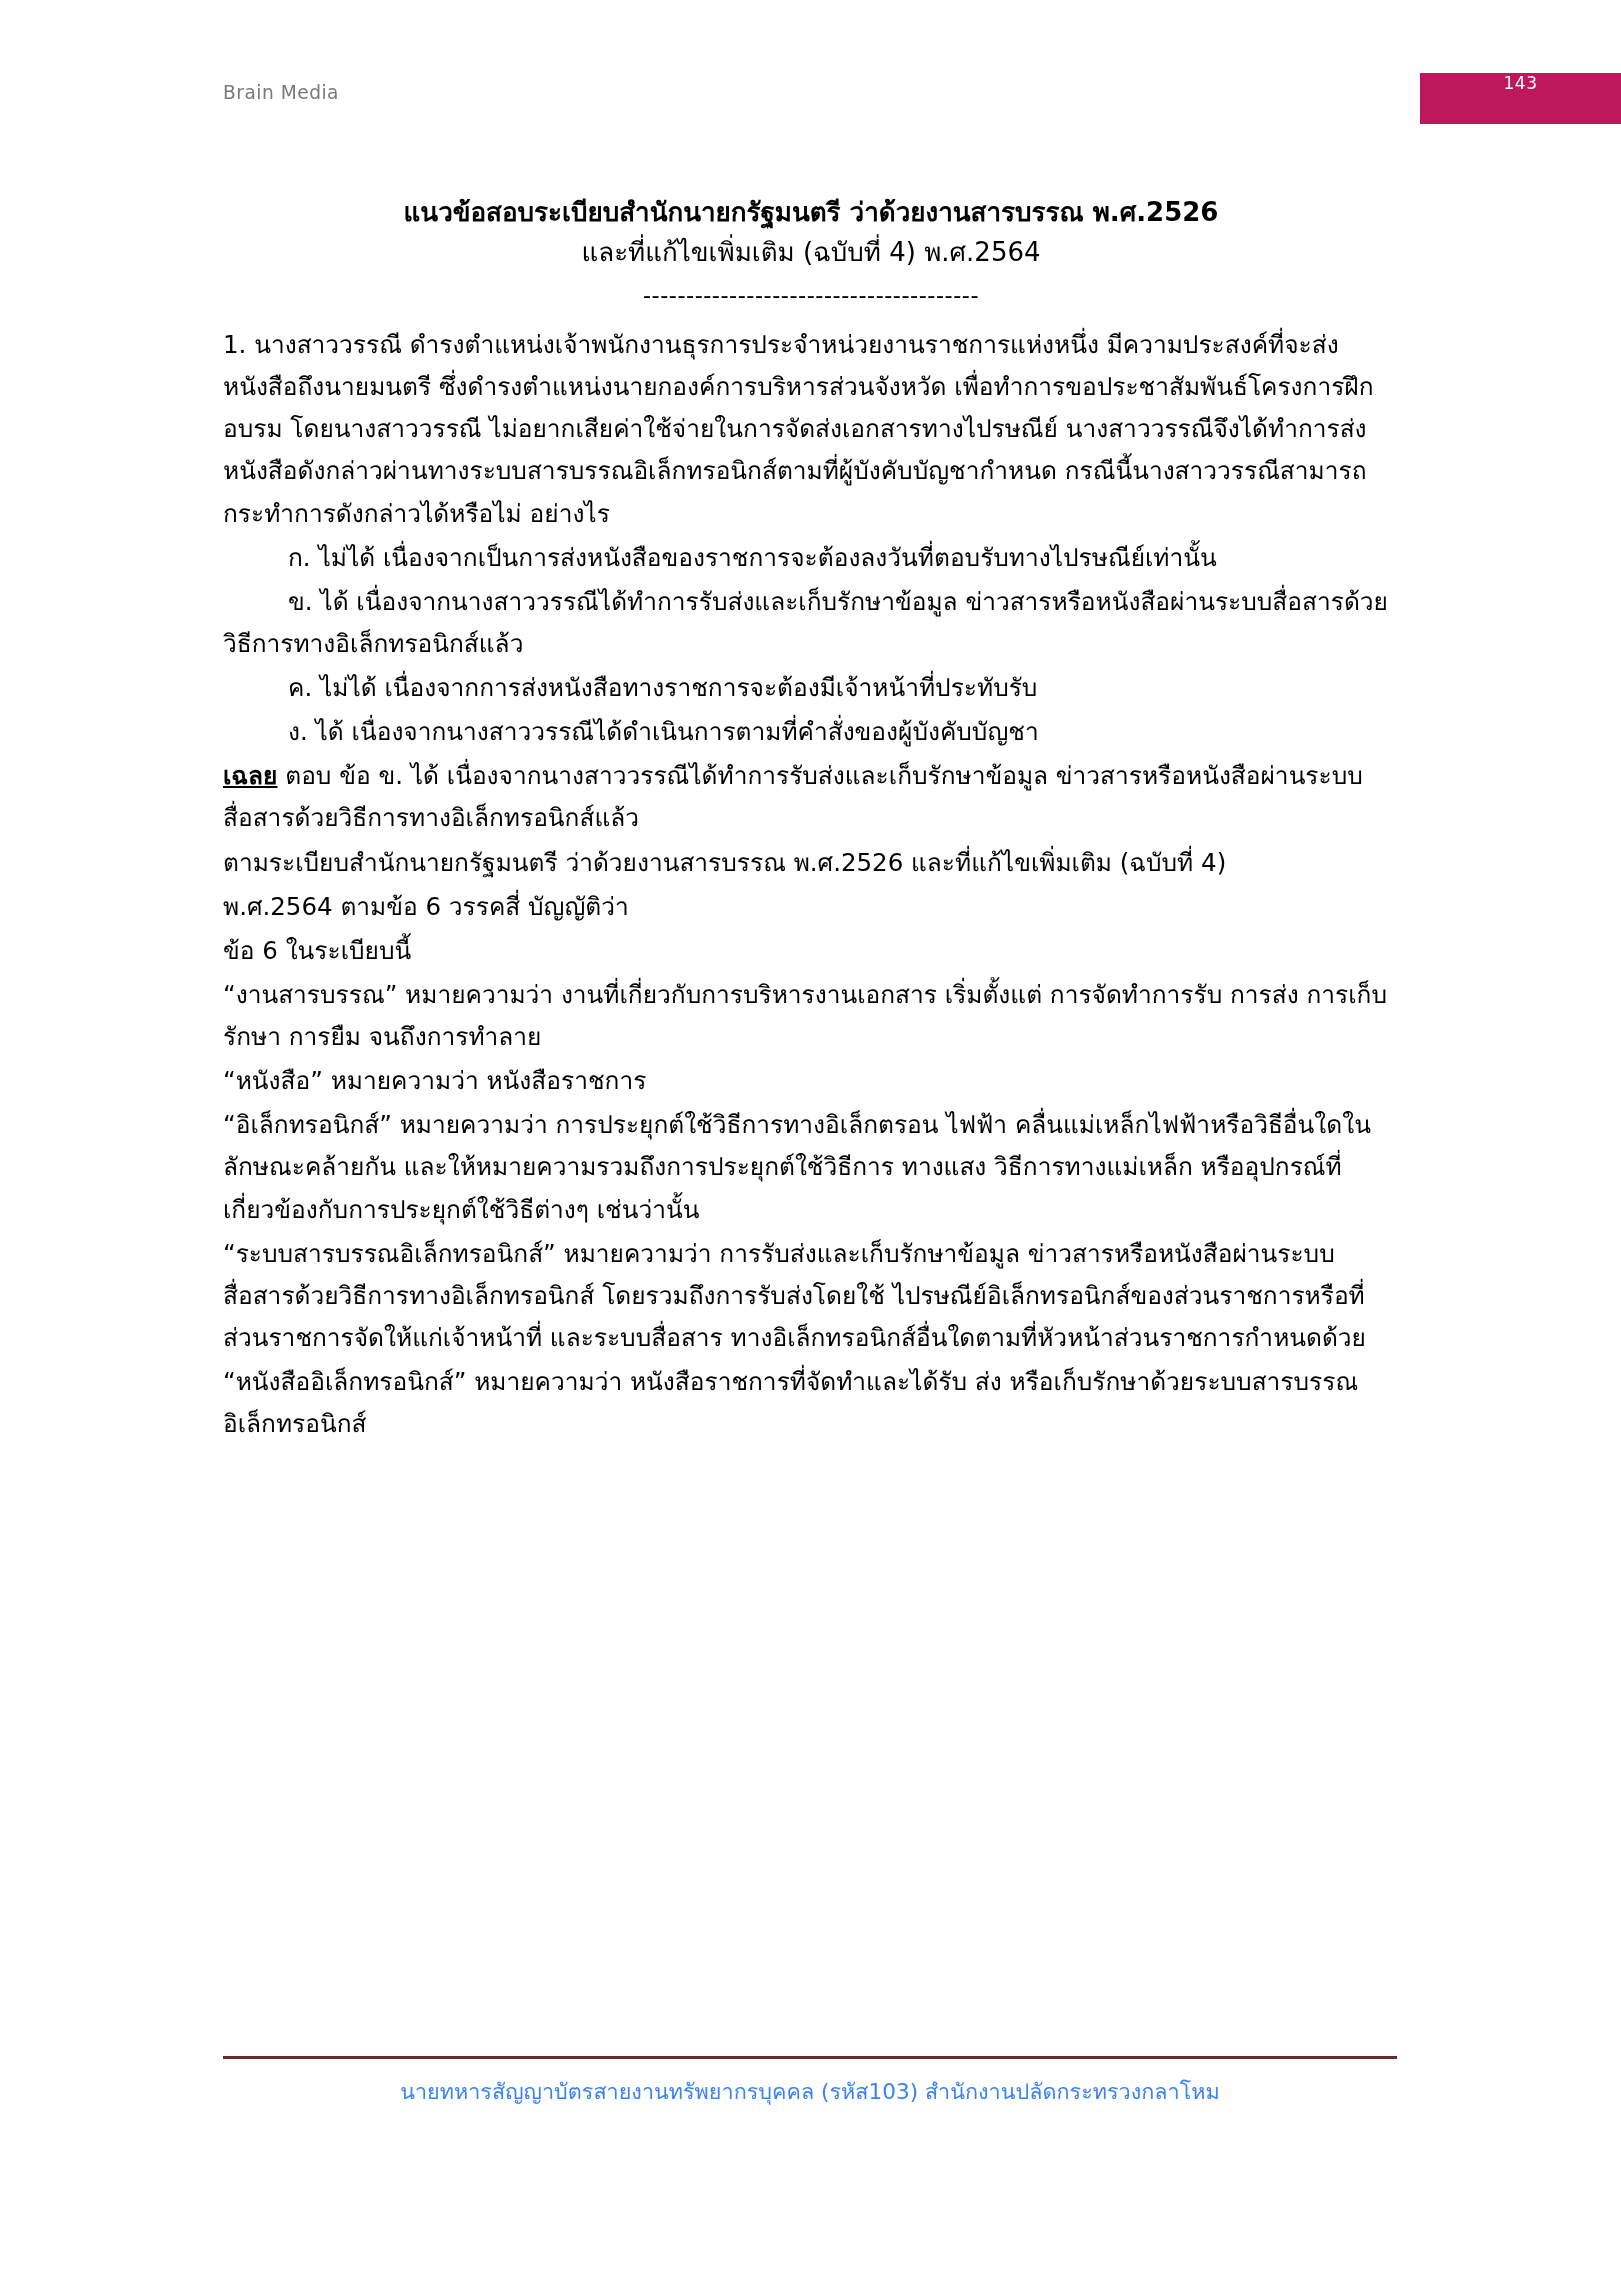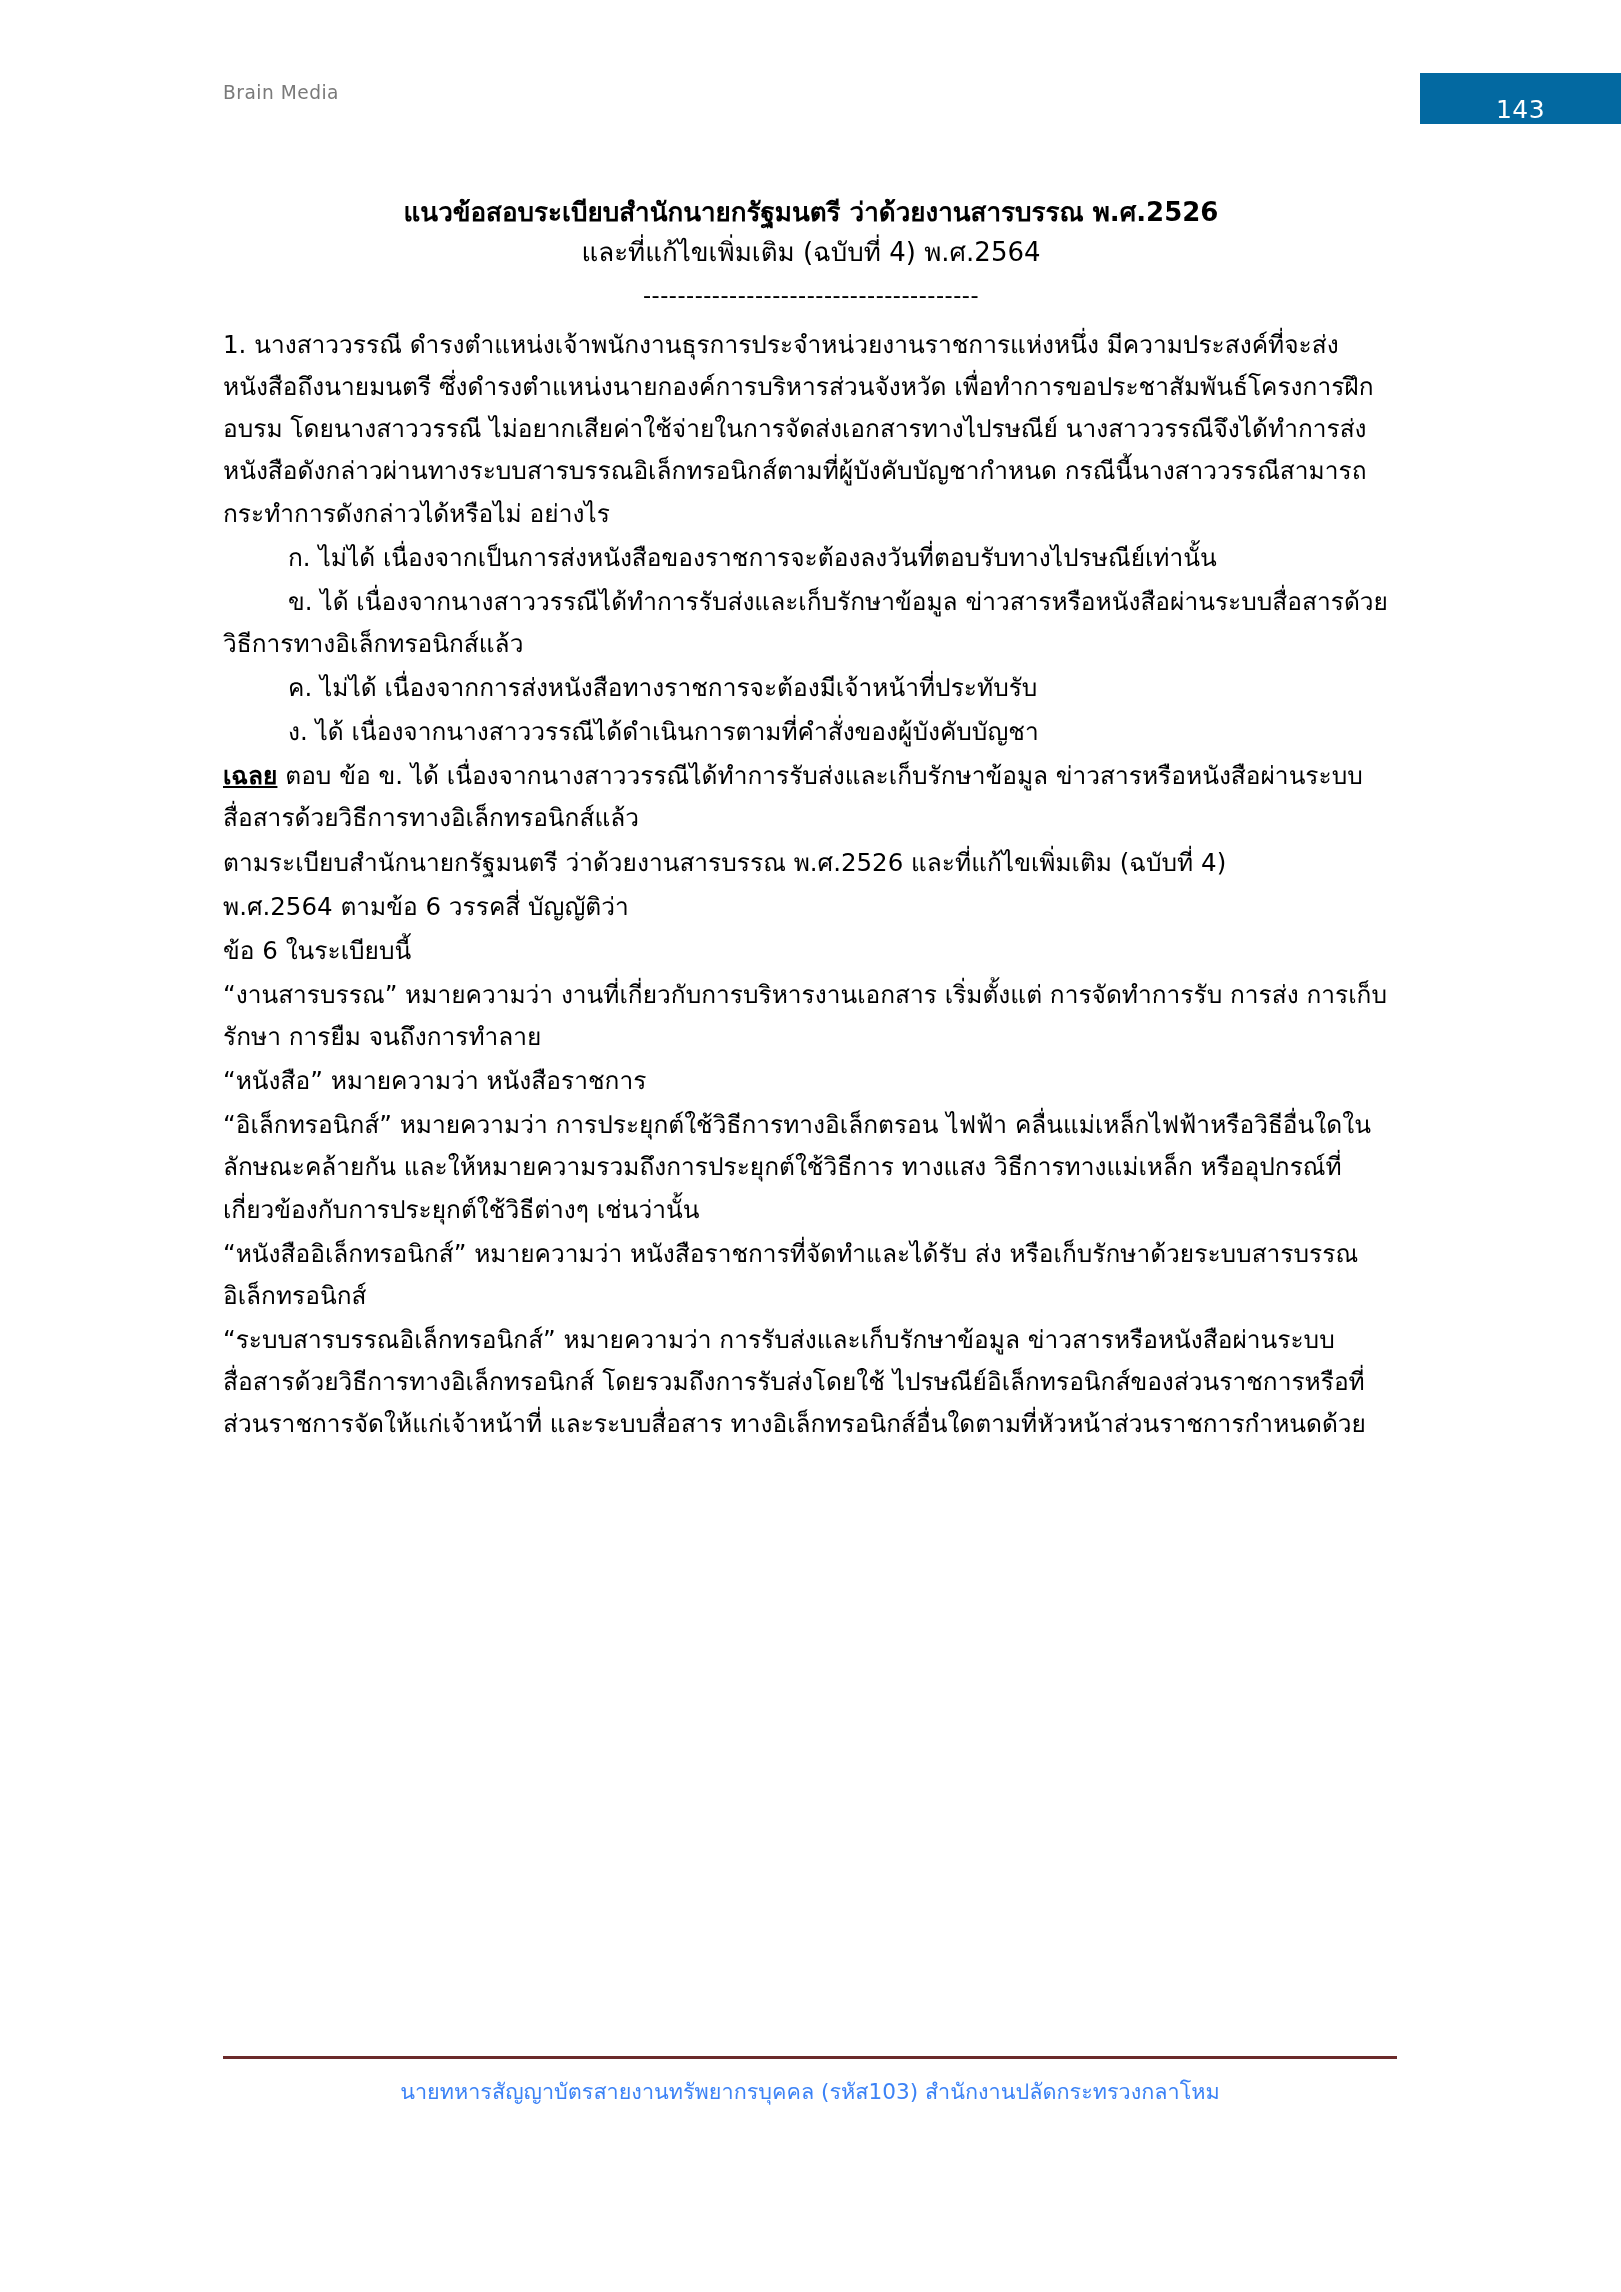--- a/index.html
+++ b/index.html
@@ -27,25 +27,25 @@
     font-size: 18.6px;
     color: #7a7a7a;
     letter-spacing: 0.5px;
   }
   .page-number-box {
     position: absolute;
     right: 0px;
     top: 73px;
     width: 201px;
     height: 51px;
-    background: #0369a1;
+    background: #be185d;
     color: #ffffff;
-    font-size: 25px;
+    font-size: 17px;
     display: flex;
-    align-items: flex-end;
+    align-items: flex-start;
     justify-content: center;
     letter-spacing: 0.5px;
   }
   
   .content {
     position: absolute;
     left: 223px;
     top: 192px;
     width: 1176px;
   }
@@ -132,22 +132,22 @@
 
     <p class="para"><span class="answer-label">เฉลย</span><span class="answer-bold"> ตอบ  ข้อ  ข. </span><span>ได้ เนื่องจากนางสาววรรณีได้ทำการรับส่งและเก็บรักษาข้อมูล ข่าวสารหรือหนังสือผ่านระบบสื่อสารด้วยวิธีการทางอิเล็กทรอนิกส์แล้ว</span></p>
 
     <p class="para">ตามระเบียบสำนักนายกรัฐมนตรี ว่าด้วยงานสารบรรณ พ.ศ.2526 และที่แก้ไขเพิ่มเติม (ฉบับที่ 4)</p>
     <p class="para">พ.ศ.2564 ตามข้อ 6 วรรคสี่ บัญญัติว่า</p>
     <p class="para">ข้อ 6 ในระเบียบนี้</p>
 
     <p class="para">“งานสารบรรณ” หมายความว่า งานที่เกี่ยวกับการบริหารงานเอกสาร เริ่มตั้งแต่ การจัดทำการรับ การส่ง การเก็บรักษา การยืม จนถึงการทำลาย</p>
     <p class="para">“หนังสือ” หมายความว่า หนังสือราชการ</p>
     <p class="para">“อิเล็กทรอนิกส์” หมายความว่า การประยุกต์ใช้วิธีการทางอิเล็กตรอน ไฟฟ้า คลื่นแม่เหล็กไฟฟ้าหรือวิธีอื่นใดในลักษณะคล้ายกัน และให้หมายความรวมถึงการประยุกต์ใช้วิธีการ ทางแสง วิธีการทางแม่เหล็ก หรืออุปกรณ์ที่เกี่ยวข้องกับการประยุกต์ใช้วิธีต่างๆ เช่นว่านั้น</p>
+    <p class="para">“ระบบสารบรรณอิเล็กทรอนิกส์” หมายความว่า การรับส่งและเก็บรักษาข้อมูล ข่าวสารหรือหนังสือผ่านระบบสื่อสารด้วยวิธีการทางอิเล็กทรอนิกส์ โดยรวมถึงการรับส่งโดยใช้ ไปรษณีย์อิเล็กทรอนิกส์ของส่วนราชการหรือที่ส่วนราชการจัดให้แก่เจ้าหน้าที่ และระบบสื่อสาร ทางอิเล็กทรอนิกส์อื่นใดตามที่หัวหน้าส่วนราชการกำหนดด้วย</p>
     <p class="para">“หนังสืออิเล็กทรอนิกส์” หมายความว่า หนังสือราชการที่จัดทำและได้รับ ส่ง หรือเก็บรักษาด้วยระบบสารบรรณอิเล็กทรอนิกส์</p>
-    <p class="para">“ระบบสารบรรณอิเล็กทรอนิกส์” หมายความว่า การรับส่งและเก็บรักษาข้อมูล ข่าวสารหรือหนังสือผ่านระบบสื่อสารด้วยวิธีการทางอิเล็กทรอนิกส์ โดยรวมถึงการรับส่งโดยใช้ ไปรษณีย์อิเล็กทรอนิกส์ของส่วนราชการหรือที่ส่วนราชการจัดให้แก่เจ้าหน้าที่ และระบบสื่อสาร ทางอิเล็กทรอนิกส์อื่นใดตามที่หัวหน้าส่วนราชการกำหนดด้วย</p>
 
   </div>
 
   <div class="footer-rule"></div>
   <div class="footer-text">นายทหารสัญญาบัตรสายงานทรัพยากรบุคคล (รหัส103) สำนักงานปลัดกระทรวงกลาโหม</div>
 
 </div>
 
 
 </body></html>

